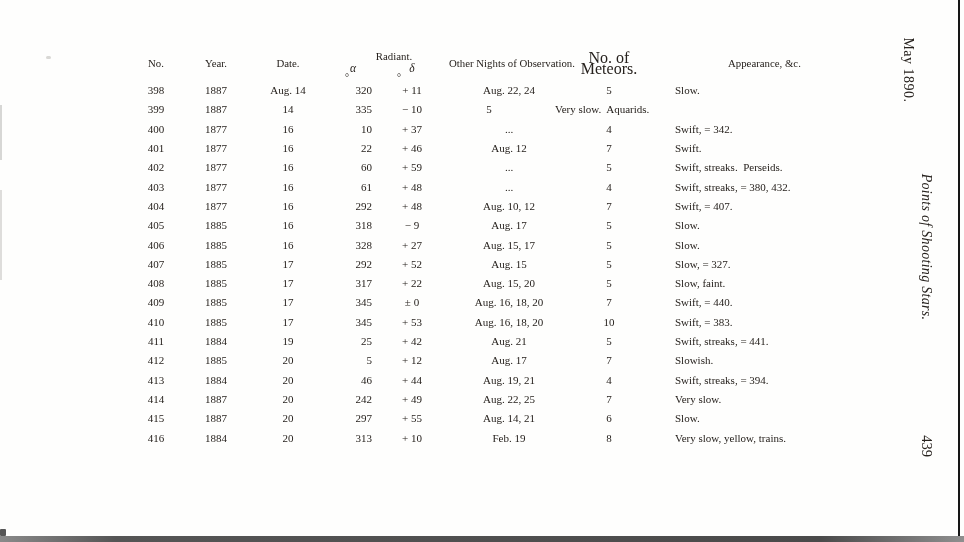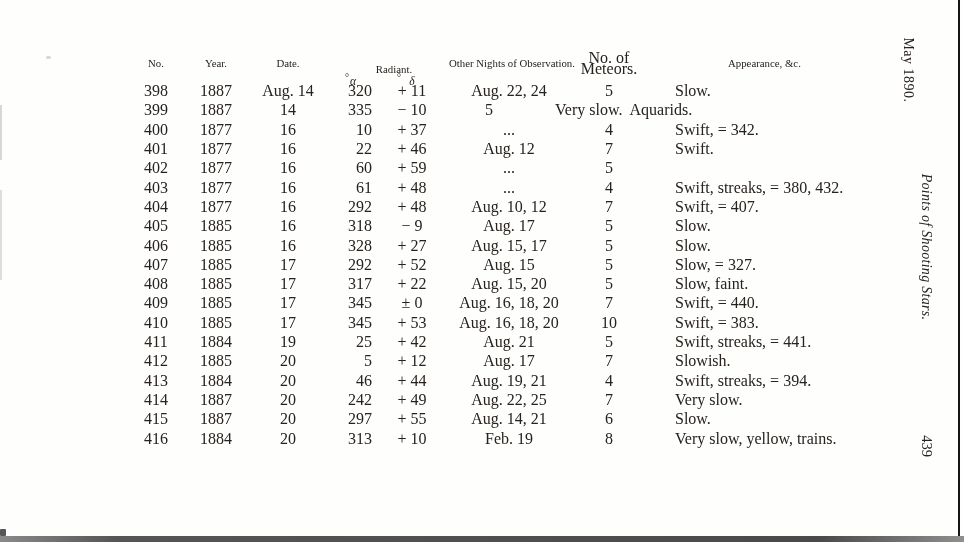--- a/index.html
+++ b/index.html
@@ -8,35 +8,35 @@
     width:964px;height:542px;
     background:#fefefd;
     overflow:hidden;
     font-family:"Liberation Serif","DejaVu Serif",serif;
     color:#27221e;
   }
   
   .table{position:absolute;left:125px;top:48px;}
   .thead{display:flex;height:33px;font-size:10.8px;}
   .tbody{}
-  .trow{display:flex;height:19.32px;line-height:19.32px;font-size:16px;align-items:center;}
+  .trow{display:flex;height:19.32px;line-height:19.32px;font-size:11px;align-items:center;}
   .c{text-align:center;box-sizing:border-box;white-space:nowrap;}
   .c-no{width:62px;}
   .c-year{width:58px;}
   .c-date{width:86px;}
   .c-alpha{width:44px;text-align:right;padding-right:3px;}
   .c-delta{width:74px;}
   .c-nights{width:120px;}
   .c-met{width:80px;}
   .c-app{width:300px;text-align:left;padding-left:26px;white-space:pre;}
   
   .hcell{padding-top:9px;}
   .thead .c-app{padding-left:79px;padding-top:9px;}
   .c-radiant{width:118px;}
-  .radiant-title{text-align:center;padding-top:2px;padding-left:8px;font-size:10.8px;margin-top:13px;}
+  .radiant-title{text-align:center;padding-top:2px;padding-left:8px;font-size:10.8px;}
   .radiant-sub{display:flex;font-size:11.5px;font-style:italic;margin-top:0px;}
   .sub-alpha{width:44px;text-align:center;}
   .sub-delta{width:74px;text-align:center;}
   .met-head{padding-top:4px;line-height:11px;font-size:16px;}
   
   .deg{position:absolute;font-size:10px;line-height:10px;}
   .deg-alpha{left:345px;top:73px;}
   .deg-delta{left:397px;top:73px;}
   
   .rot{position:absolute;transform:rotate(90deg);transform-origin:center center;white-space:nowrap;}
@@ -119,20 +119,21 @@
         <div class="c c-app">Swift.</div>
       </div>
         <div class="trow">
         <div class="c c-no">402</div>
         <div class="c c-year">1877</div>
         <div class="c c-date">16</div>
         <div class="c c-alpha">60</div>
         <div class="c c-delta">+ 59</div>
         <div class="c c-nights">...</div>
         <div class="c c-met">5</div>
+        <div class="c c-app">Swift, streaks.  Perseids.</div>
       </div>
         <div class="trow">
         <div class="c c-no">403</div>
         <div class="c c-year">1877</div>
         <div class="c c-date">16</div>
         <div class="c c-alpha">61</div>
         <div class="c c-delta">+ 48</div>
         <div class="c c-nights">...</div>
         <div class="c c-met">4</div>
         <div class="c c-app">Swift, streaks, = 380, 432.</div>

